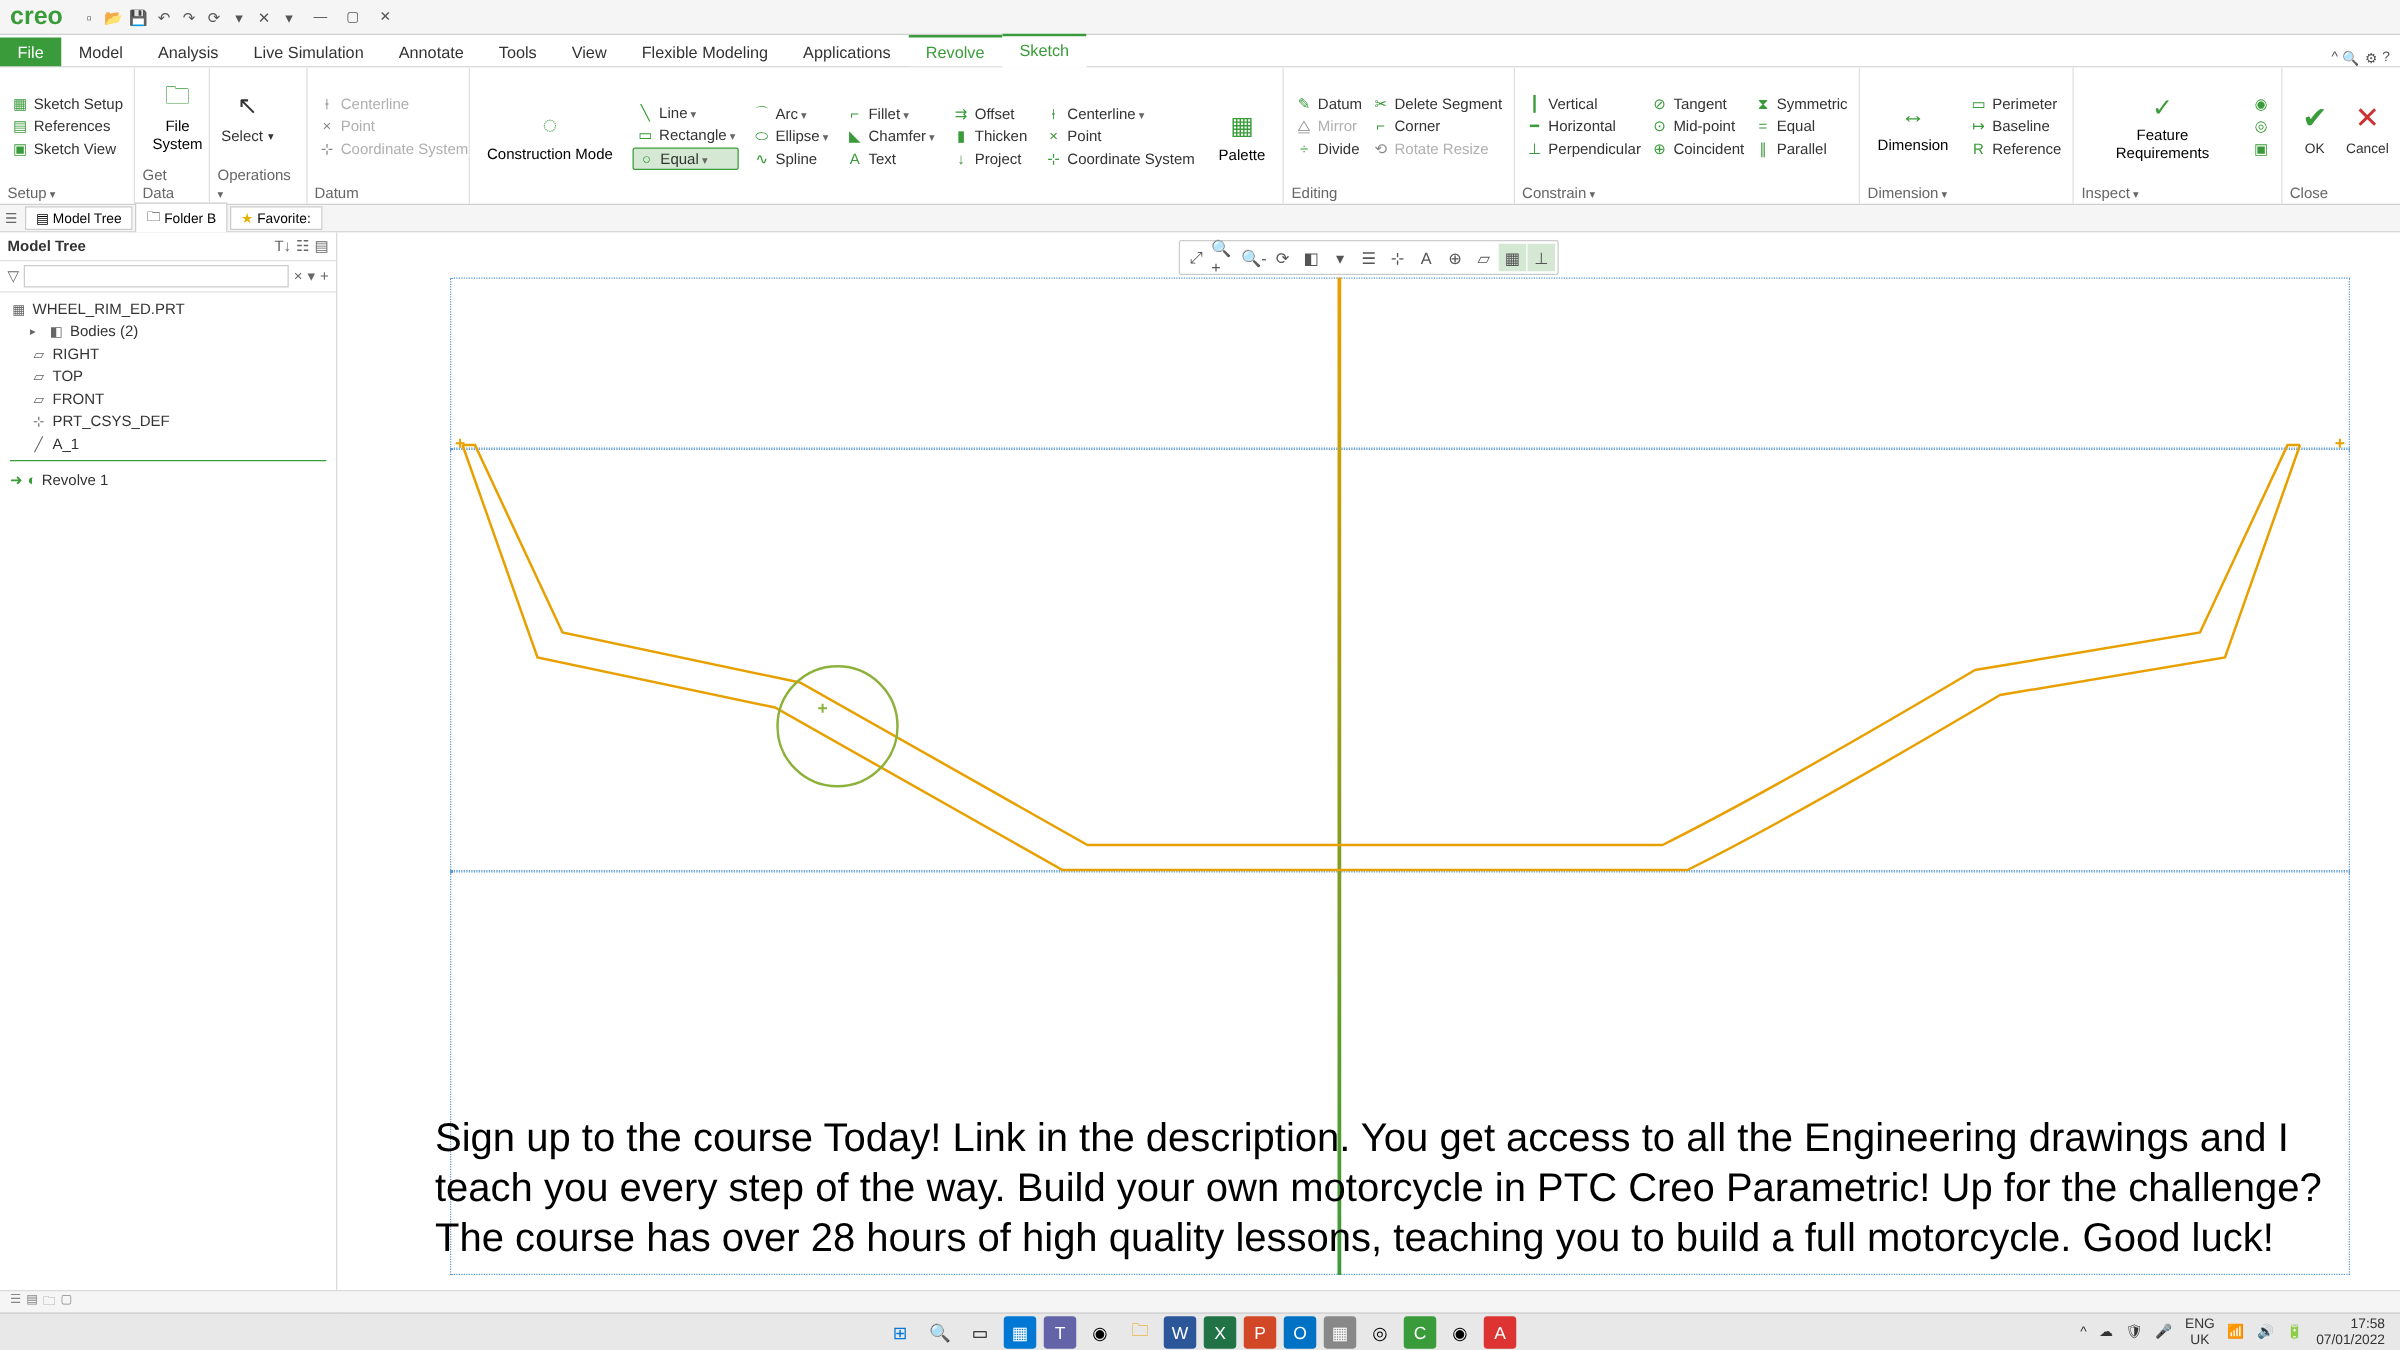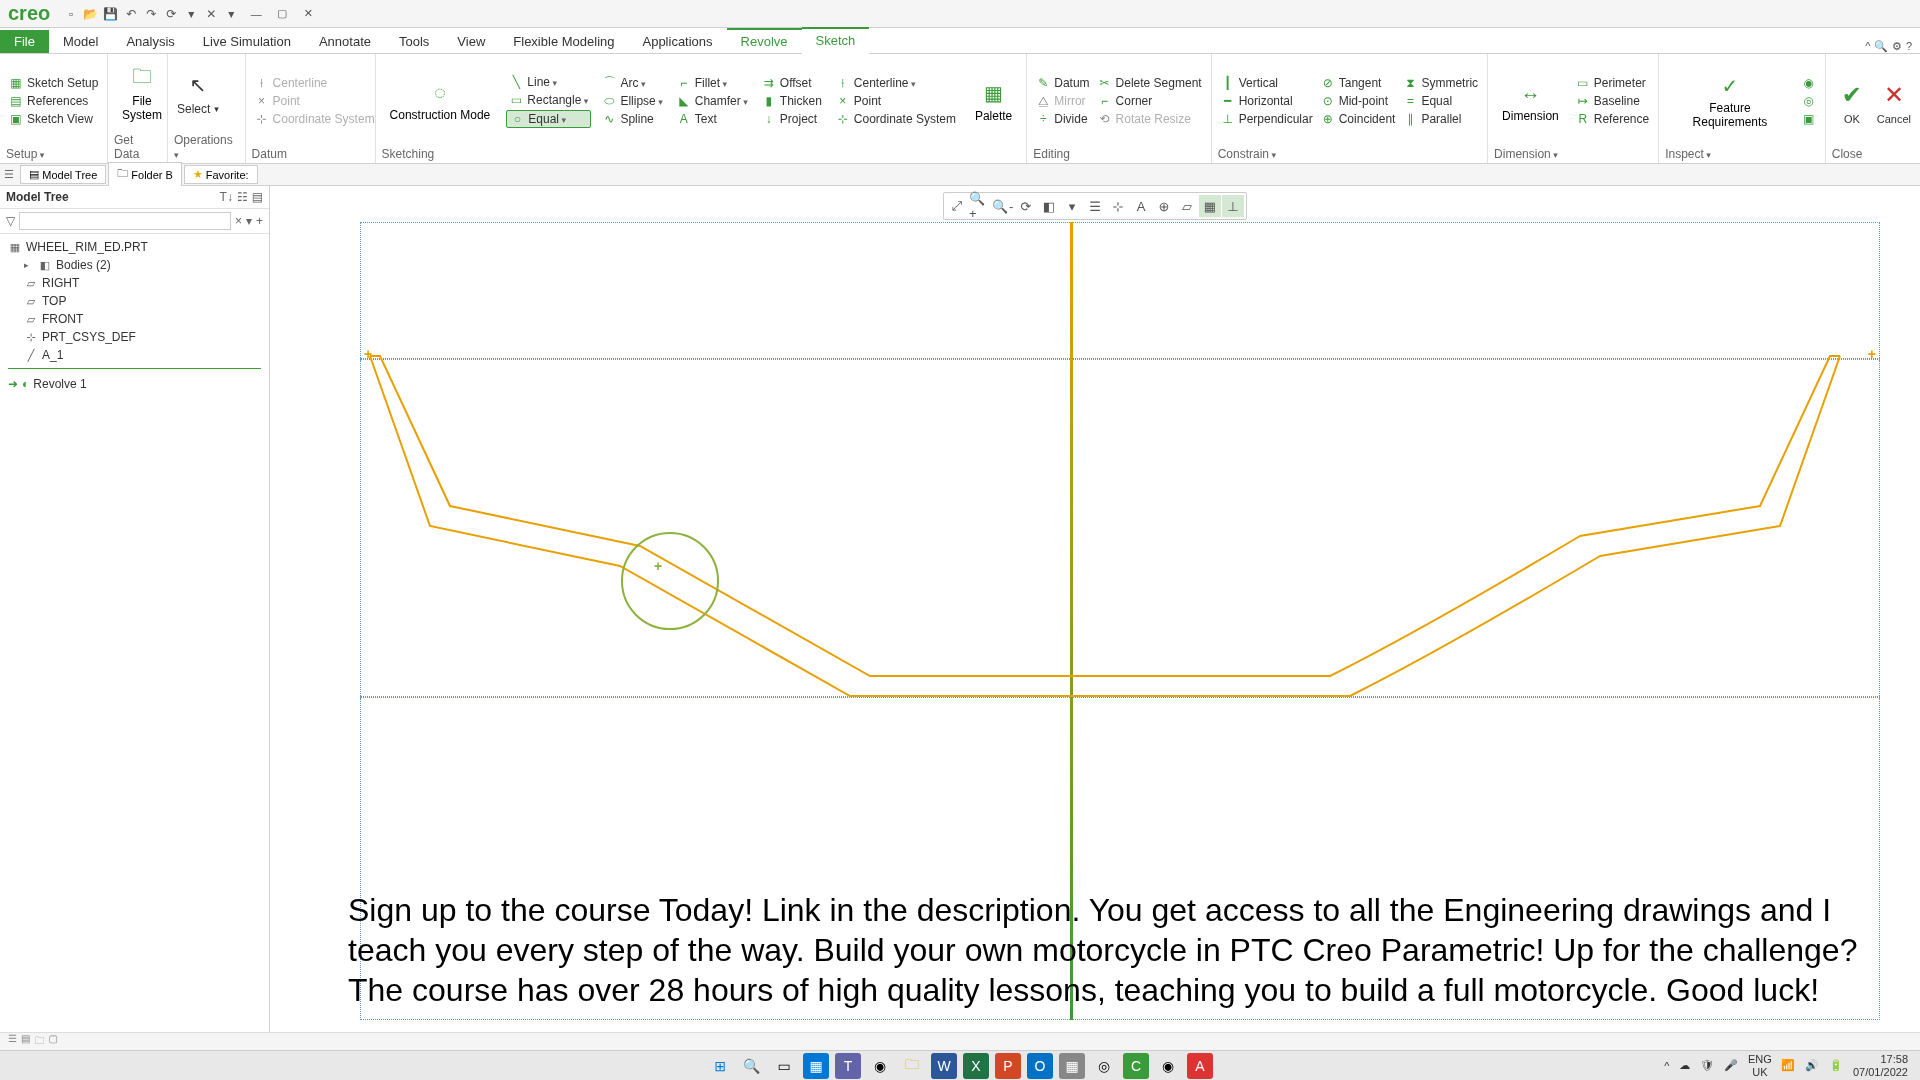--- a/index.html
+++ b/index.html
@@ -267,21 +267,20 @@
         <div class="rrow-item">
             <span class="ico">⊹</span>
             <span>Coordinate System</span>
           </div>
       </div>
       <div class="bigbtn">
         <span class="bigico">▦</span>
         <span>Palette</span>
       </div>
     </div>
-    <div class="rgroup-label">Sketching</div>
   </div>
 
   <div class="rgroup">
     <div class="rgroup-body">
       <div class="rcol">
         <div class="rrow-item">
             <span class="ico">✎</span>
             <span>Datum</span>
           </div>
         <div class="rrow-item disabled">

